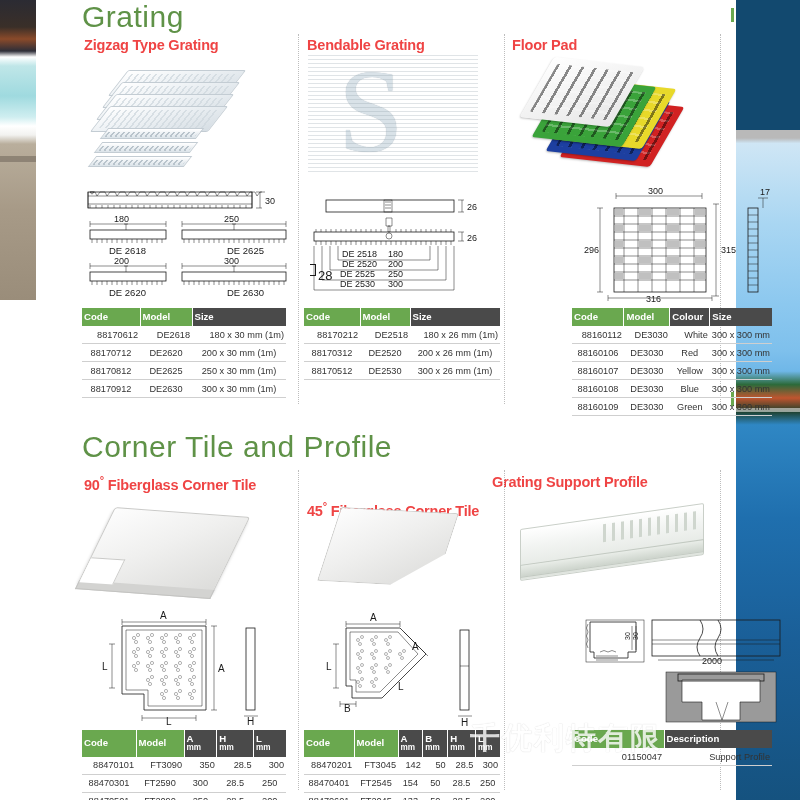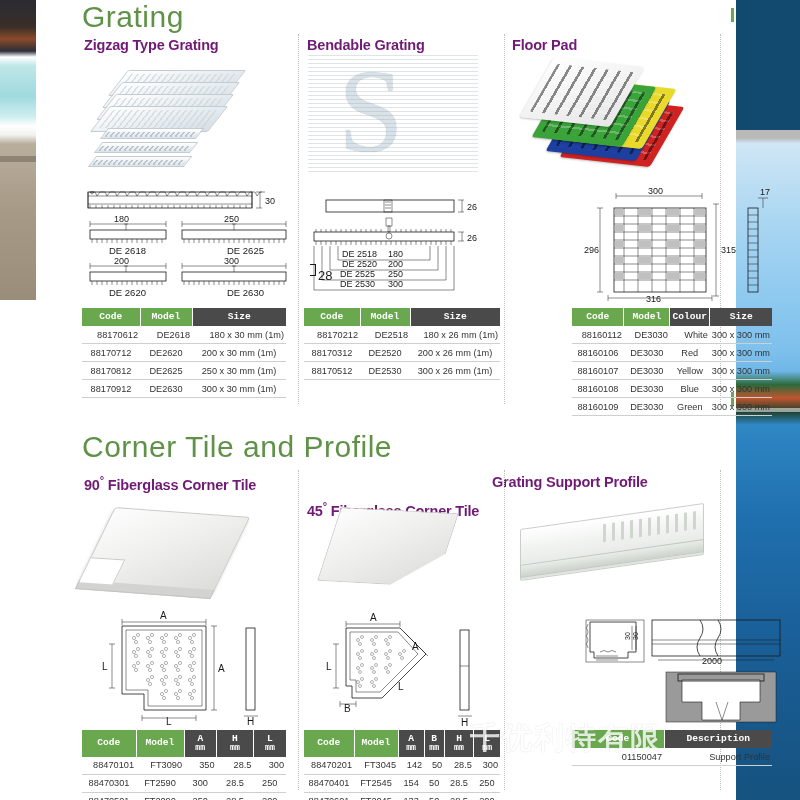--- a/index.html
+++ b/index.html
@@ -54,35 +54,34 @@
   
   #content { position:absolute; left:60px; top:0; width:672px; height:800px; }
 
   h1.section-title {
     font-size: 30px; font-weight: 400; color: #5f9247;
     letter-spacing: .5px; line-height: 1;
     font-family: "Liberation Sans", sans-serif;
   }
 
   h2.sub-title {
-    font-size: 14.5px; font-weight: bold; color: #701a75;
+    font-size: 14.5px; font-weight: bold; color: #ef4444;
     white-space: nowrap; letter-spacing: -.2px;
   }
   h2.sub-title .deg { font-size: 11px; vertical-align: super; }
 
   
   table.spec {
     width: 100%; border-collapse: collapse;
     font-size: 9.2px; color: #333;
   }
   table.spec th {
     color: #fff; font-weight: bold; font-size: 9.6px;
-    padding: 4px 2px; text-align: center; line-height: 1.05;
+    padding: 4px 2px; text-align: left; line-height: 1.05;
     border-right: 1px solid #fff;
-    font-family: Liberation Mono, monospace;
   }
   table.spec th.g { background: #6aa84f; }
   table.spec th.d { background: #4a4a4a; }
   table.spec th:last-child { border-right: none; }
   table.spec td {
     padding: 3.5px 2px; text-align: center;
     border-bottom: 1px solid #cfcfcf;
     white-space: nowrap;
   }
   table.spec tbody tr:first-child td { border-top: none; text-align: right; }

